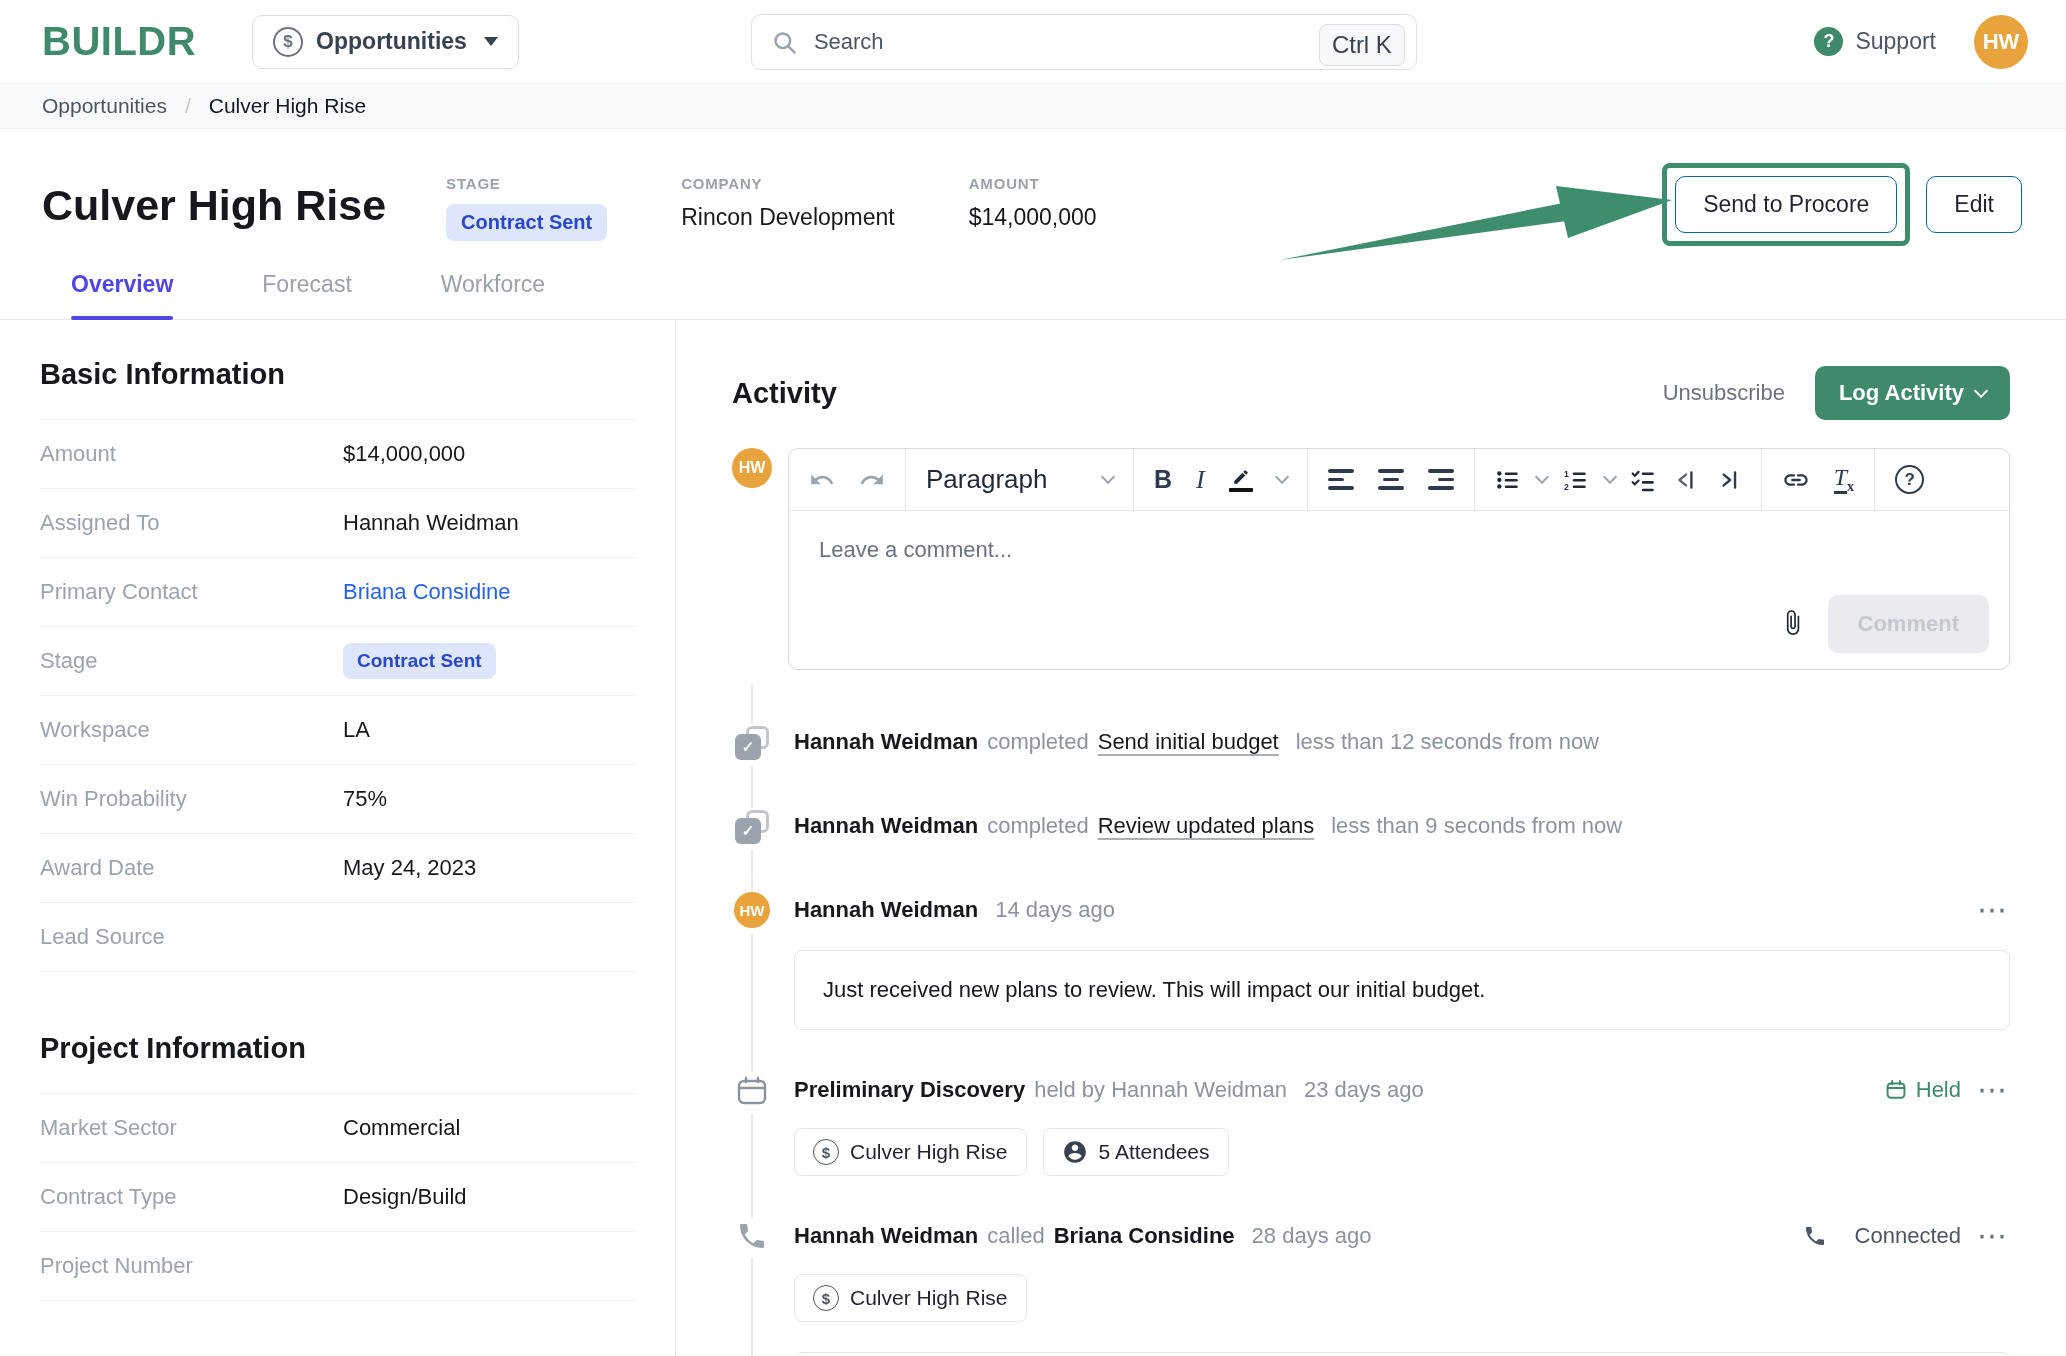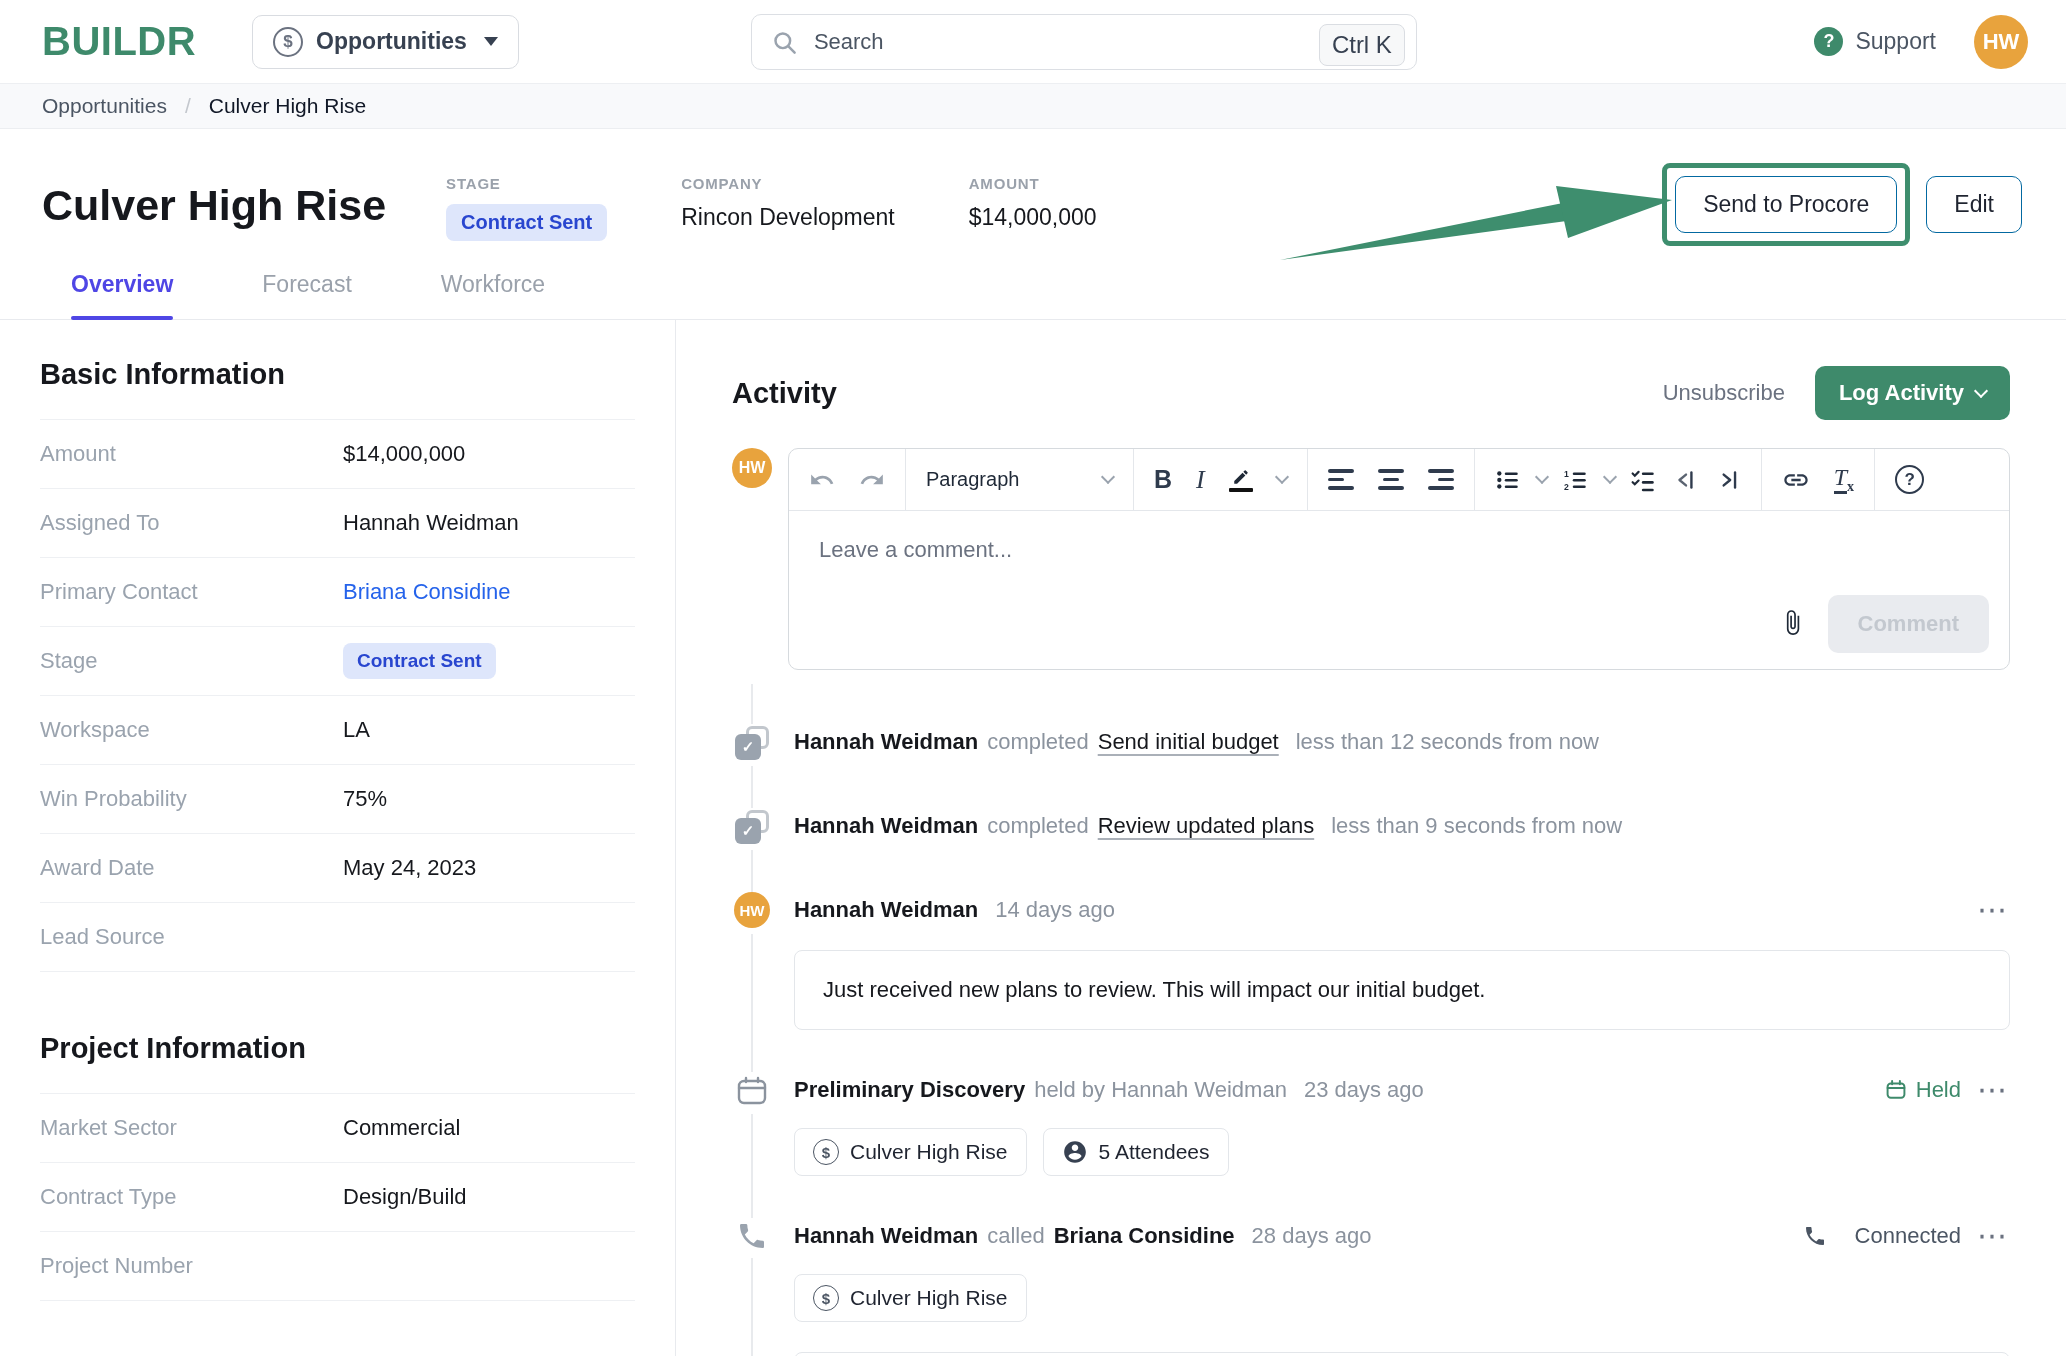--- a/index.html
+++ b/index.html
@@ -71,21 +71,21 @@
   .chev.gray { border-color:#9aa3ae; }
 
   .editor-row { display:flex; gap:16px; margin-top:28px; }
   .avatar-sm { width:40px; height:40px; min-width:40px; border-radius:50%; background:#E8A33D; color:#fff; display:flex; align-items:center; justify-content:center; font-size:16px; font-weight:700; }
   .editor { flex:1; border:1px solid #d6dade; border-radius:10px; background:#fff; }
   .toolbar { display:flex; align-items:stretch; height:62px; border-bottom:1px solid #e4e7eb; }
   .tgroup { display:flex; align-items:center; gap:24px; padding:0 20px; border-right:1px solid #e4e7eb; }
   .tgroup:last-child { border-right:none; }
   .tbtn { display:flex; align-items:center; justify-content:center; cursor:pointer; color:#2f3b4d; }
   .para-group { width:228px; justify-content:space-between; }
-  .para-label { font-size:20px; color:#1f2937; cursor:pointer; }
+  .para-label { font-size:26px; color:#1f2937; cursor:pointer; }
   .b-glyph { font-size:25px; font-weight:800; }
   .i-glyph { font-family:"Liberation Serif",serif; font-style:italic; font-size:26px; }
   .hl-icon { display:flex; flex-direction:column; align-items:center; gap:2px; }
   .hl-bar { width:24px; height:4px; background:#111; border-radius:1px; }
   .align-icon { width:26px; display:flex; flex-direction:column; gap:5px; cursor:pointer; }
   .align-icon i { display:block; height:3.5px; background:#2f3b4d; border-radius:2px; }
   .al-l i:nth-child(1){width:100%} .al-l i:nth-child(2){width:62%} .al-l i:nth-child(3){width:100%}
   .al-c i:nth-child(1){width:100%} .al-c i:nth-child(2){width:62%;margin:0 auto} .al-c i:nth-child(3){width:100%}
   .al-r i:nth-child(1){width:100%} .al-r i:nth-child(2){width:62%;margin-left:auto} .al-r i:nth-child(3){width:100%}
   .tx-icon { font-family:"Liberation Serif",serif; font-style:italic; font-size:24px; color:#2f3b4d; cursor:pointer; }

